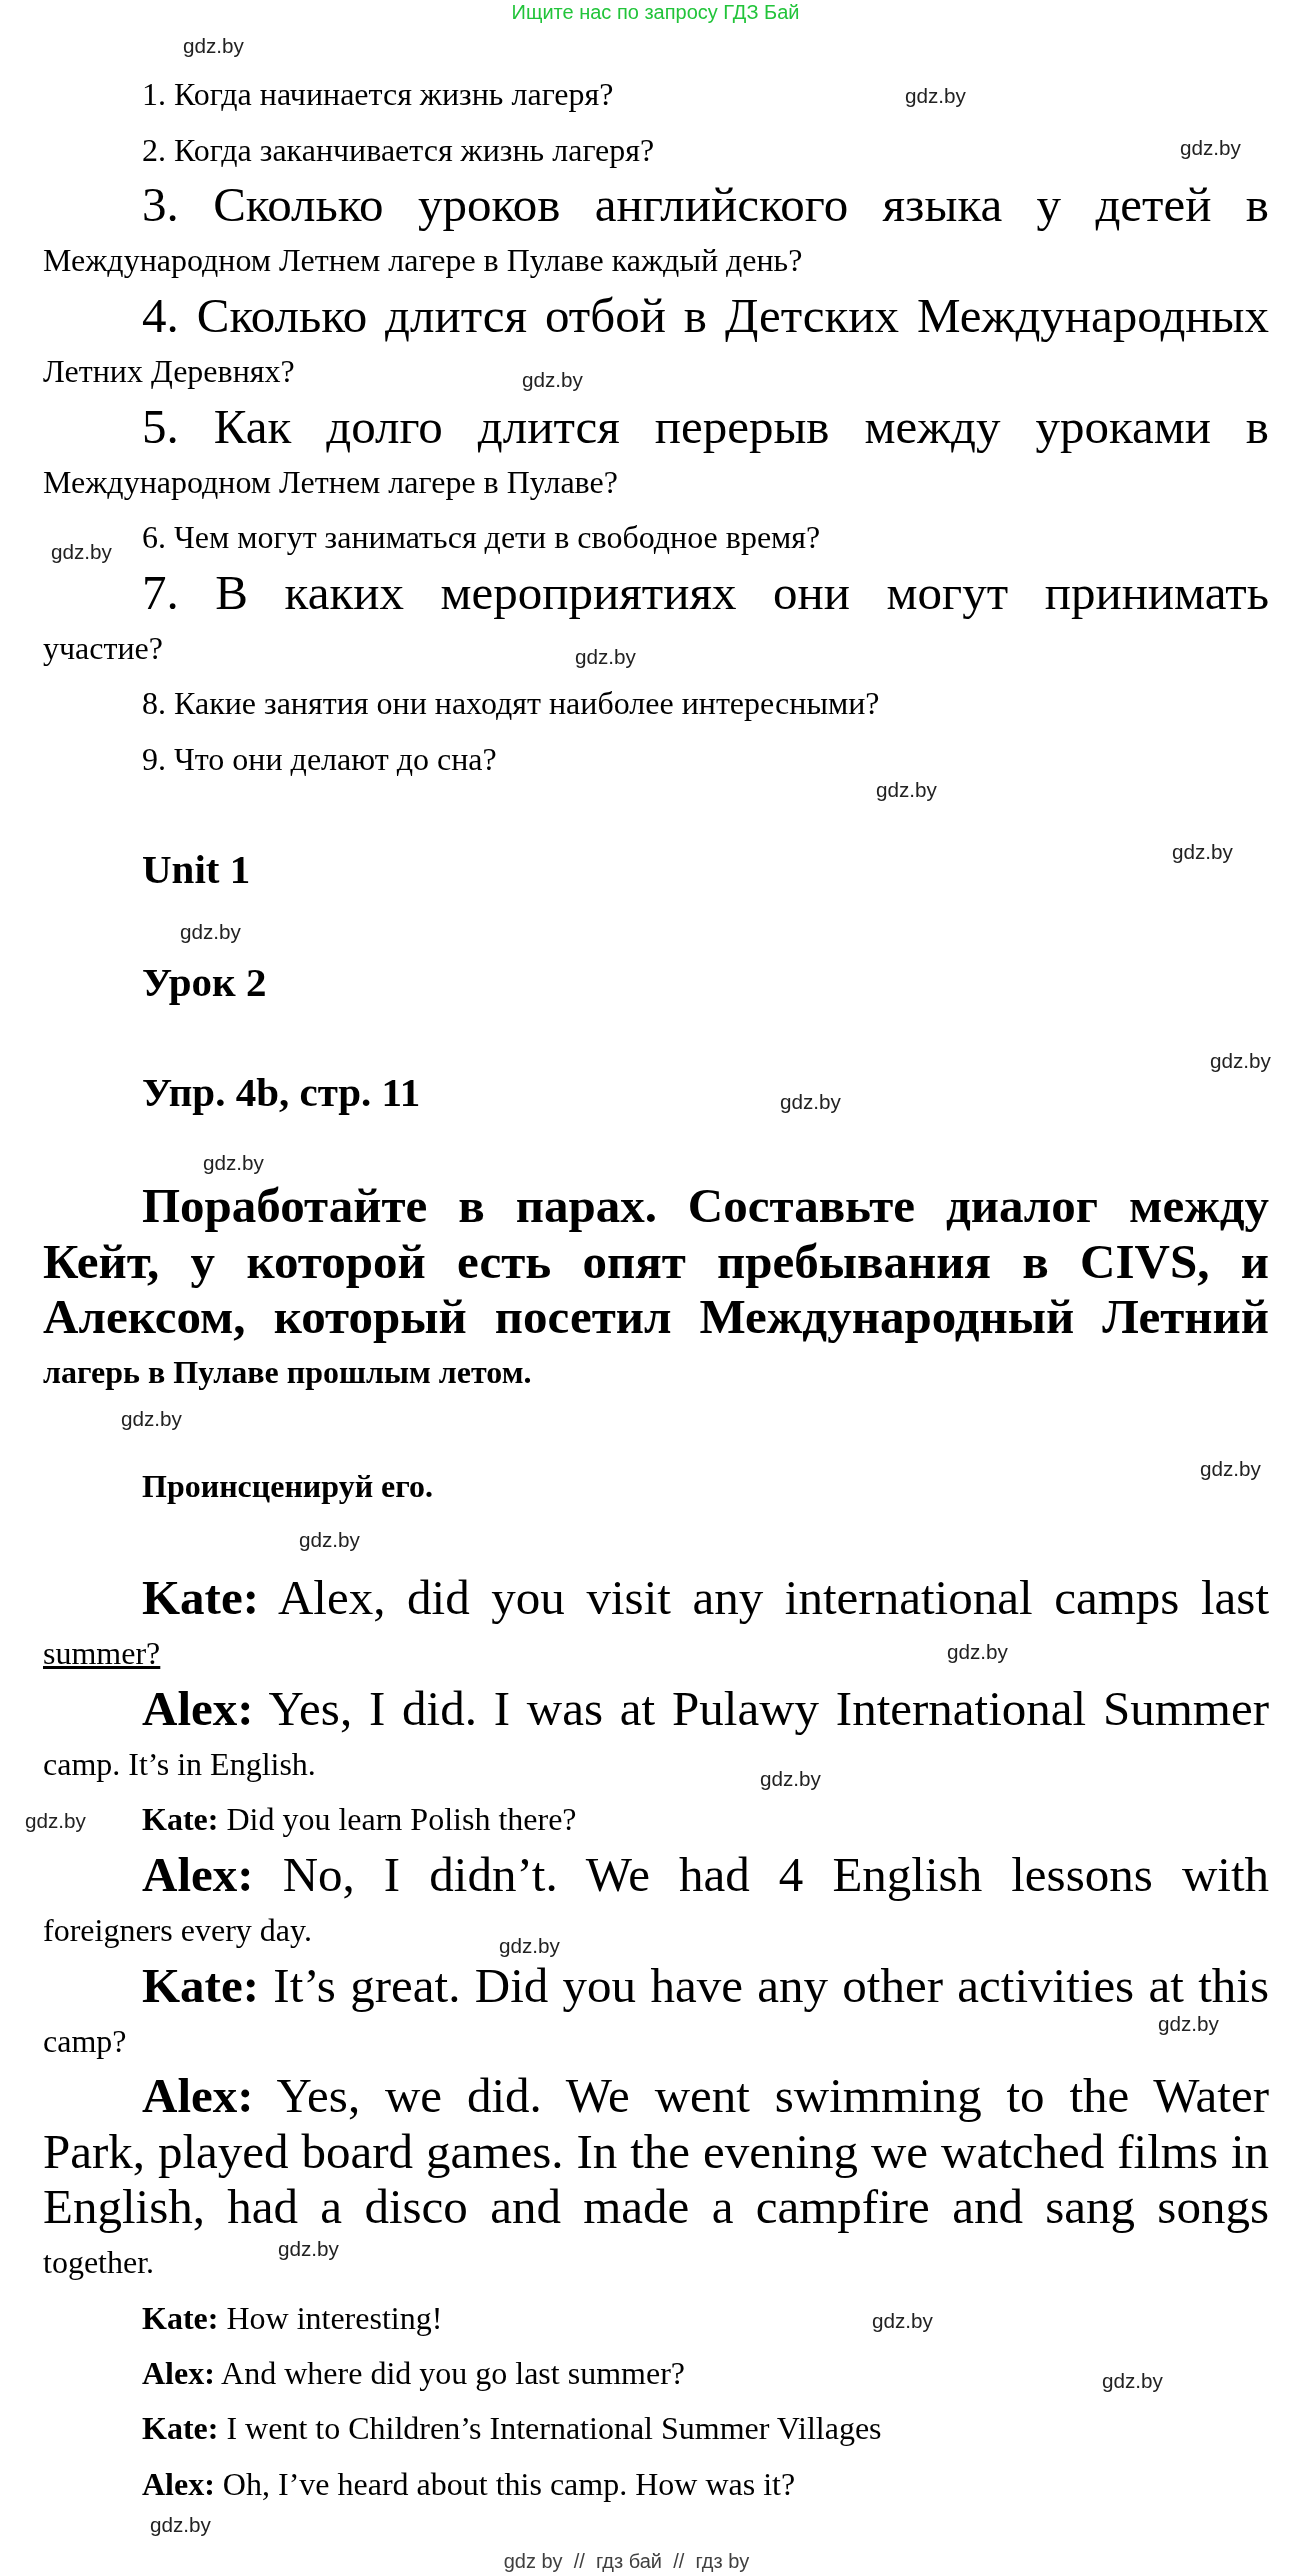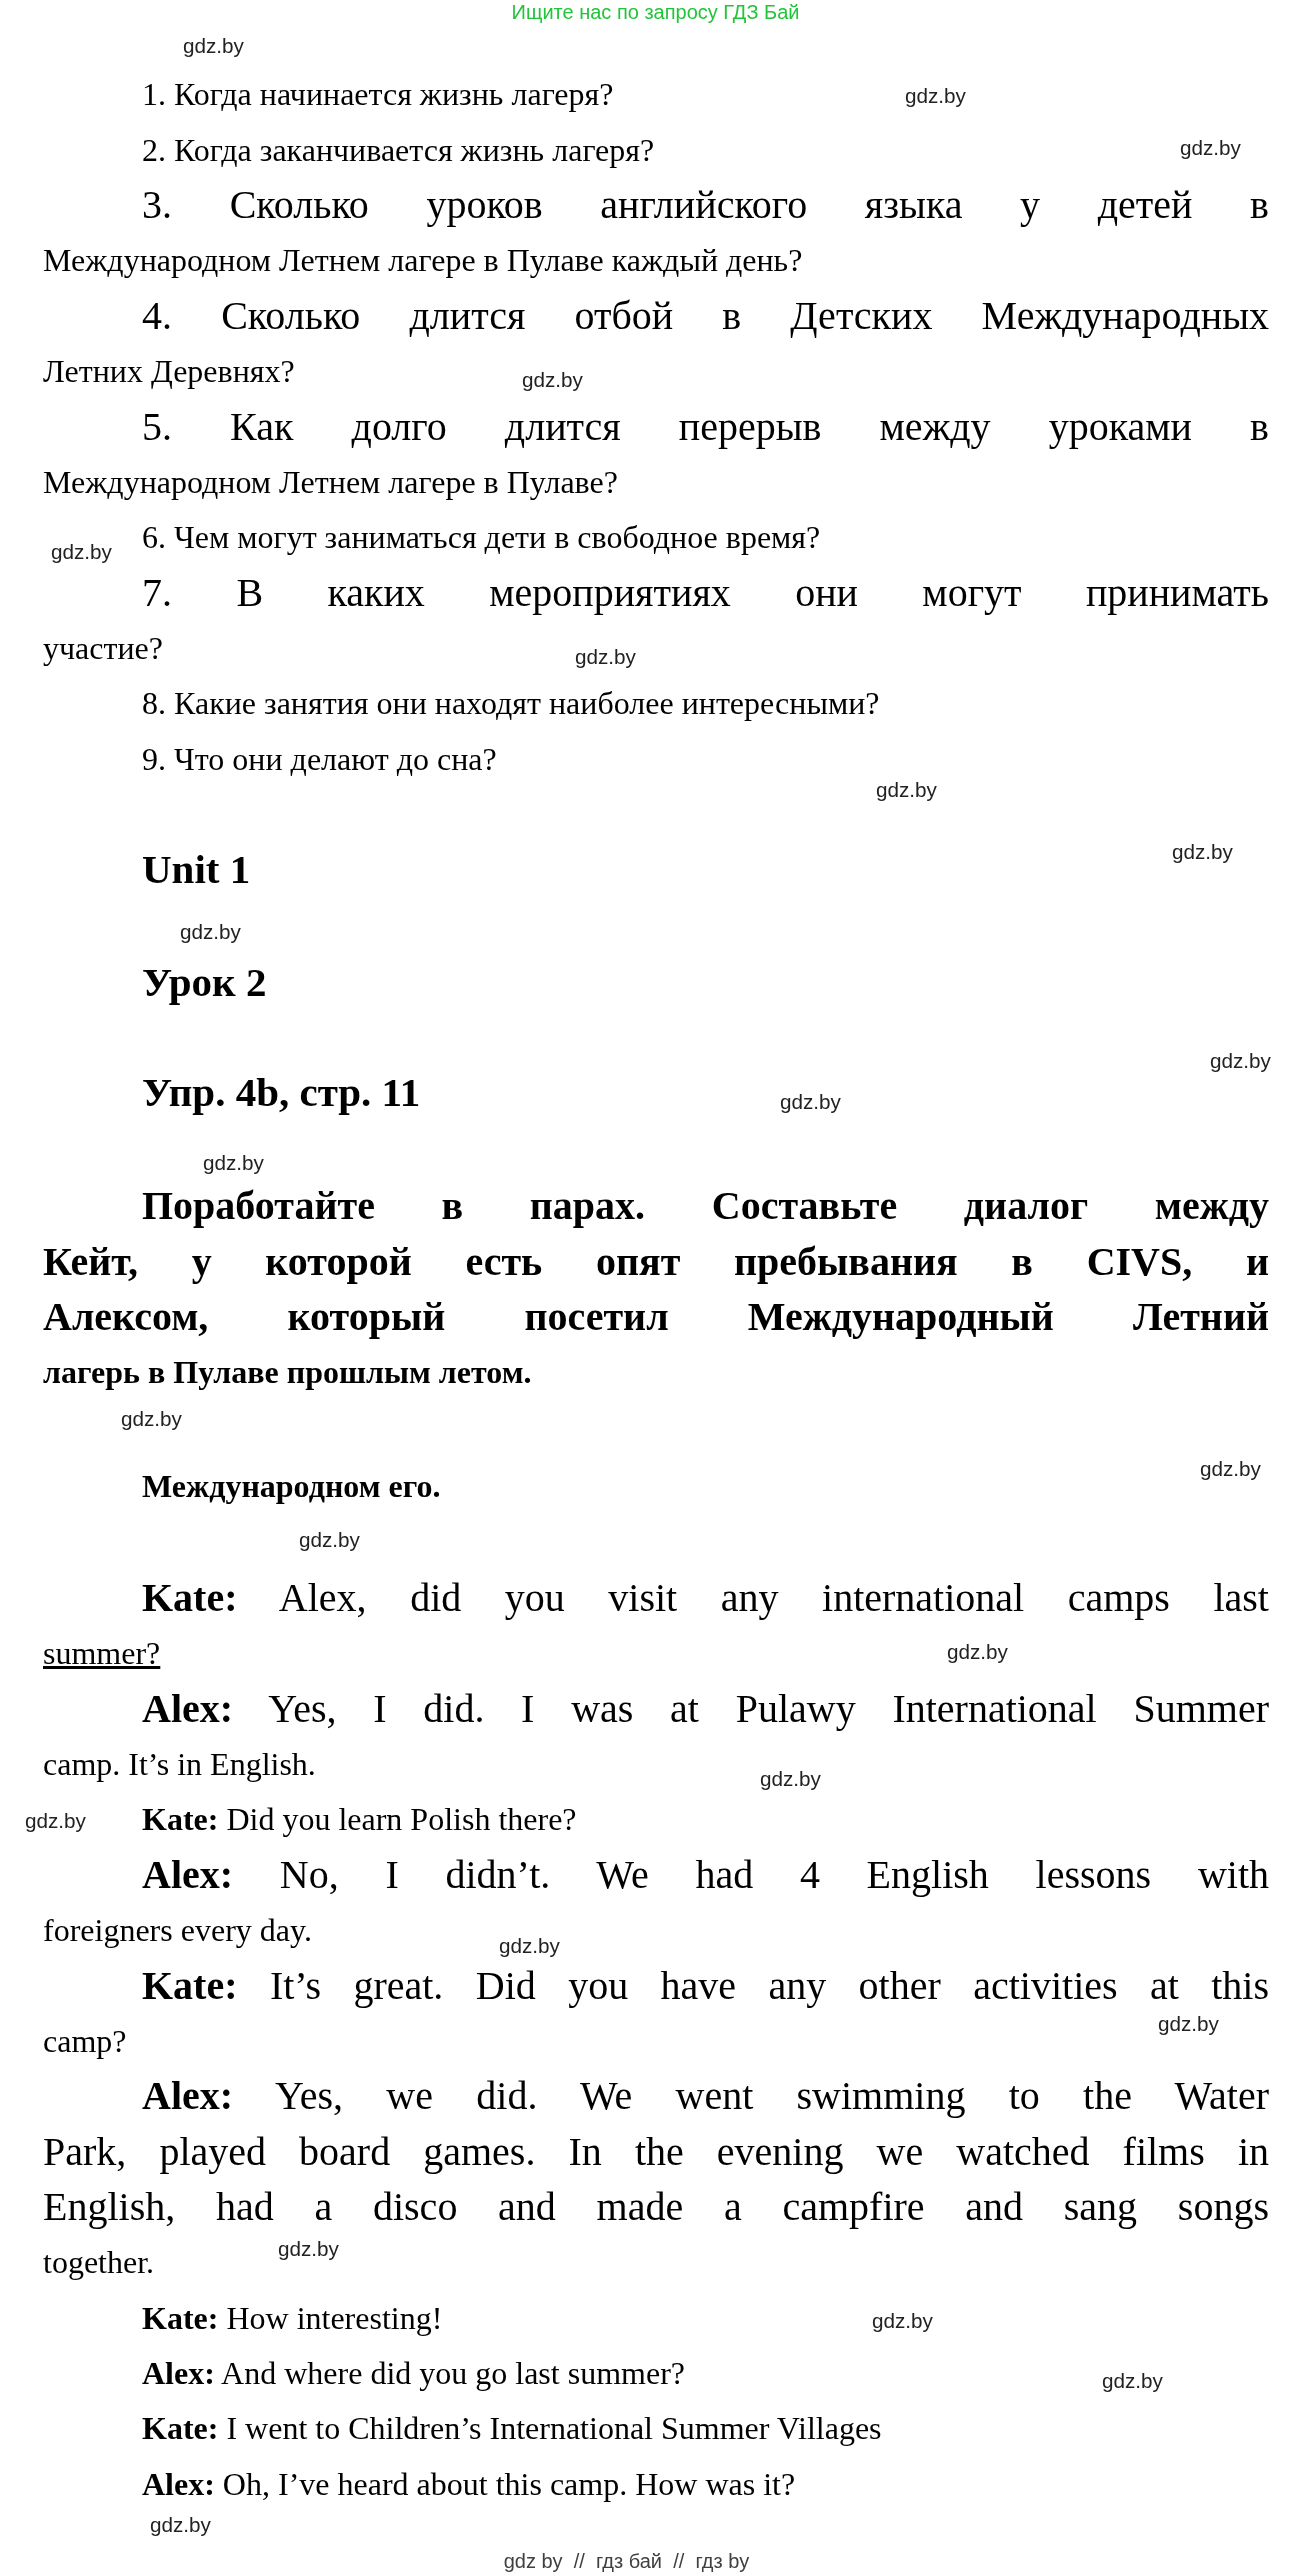--- a/index.html
+++ b/index.html
@@ -48,21 +48,21 @@
     position: absolute;
     font-size: 32px;
     line-height: 50px;
     white-space: nowrap;
     transform-origin: left top;
   }
   .jline {
     position: absolute;
     left: 43px;
     width: 1226px;
-    font-size: 40px;
+    font-size: 49px;
     line-height: 50px;
     text-align: justify;
     text-align-last: justify;
     white-space: normal;
   }
   .ind { left: 142px; }
   .noind { left: 43px; }
   .b { font-weight: bold; }
   .h { font-weight: bold; font-size: 41px; }
 </style>
@@ -144,21 +144,21 @@
 </div>
 
 <div class="line ind h" style="top:844px;">Unit 1</div>
 <div class="line ind h" style="top:957px;">Урок 2</div>
 <div class="line ind h" style="top:1067px;">Упр. 4b, стр. 11</div>
 
 <div class="jline b" style="left:142px;width:1127px;top:1181px;">Поработайте в парах. Составьте диалог между</div>
 <div class="jline b" style="top:1237px;">Кейт, у которой есть опят пребывания в CIVS, и</div>
 <div class="jline b" style="top:1292px;">Алексом, который посетил Международный Летний</div>
 <div class="line noind b" style="top:1347px;">лагерь в Пулаве прошлым летом.</div>
-<div class="line ind b" style="top:1461px;">Международном его.</div>
+<div class="line ind b" style="top:1461px;">Проинсценируй его.</div>
 
 <div class="jline" style="left:142px;width:1127px;top:1573px;">
   <span class="b">Kate:</span>
   <span>Alex, did you visit any international camps last</span>
 </div>
 <div class="line noind" style="top:1628px;text-decoration:underline;">summer?</div>
 
 <div class="jline" style="left:142px;width:1127px;top:1684px;">
   <span class="b">Alex:</span>
   <span>Yes, I did. I was at Pulawy International Summer</span>

